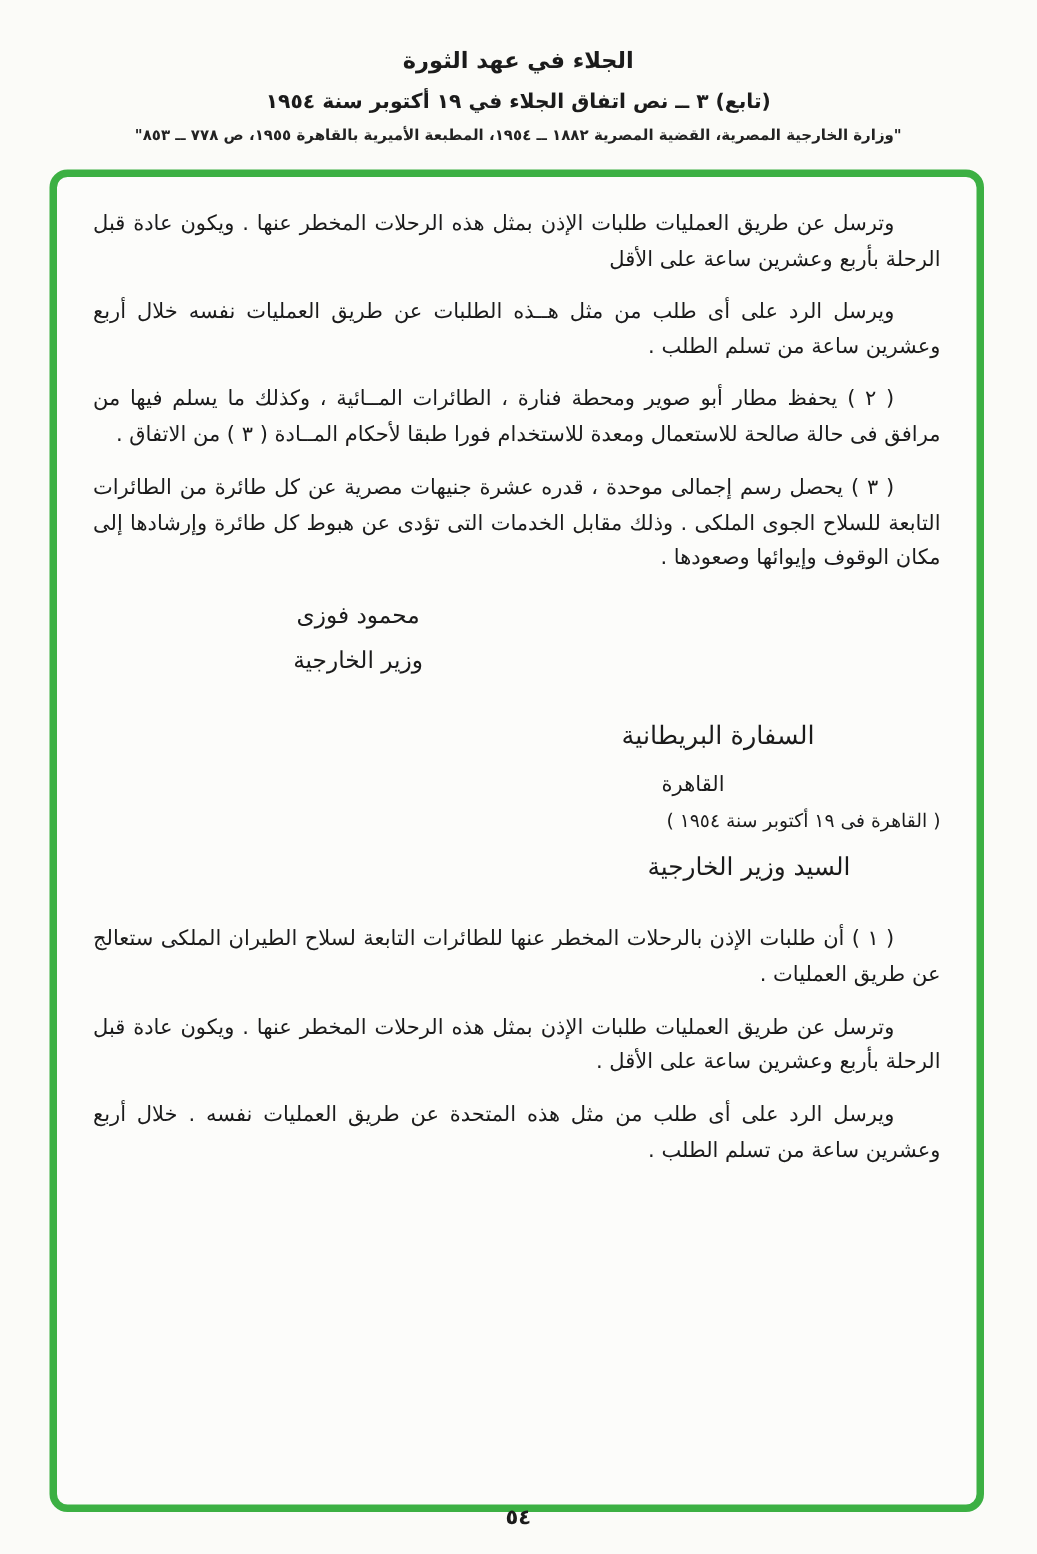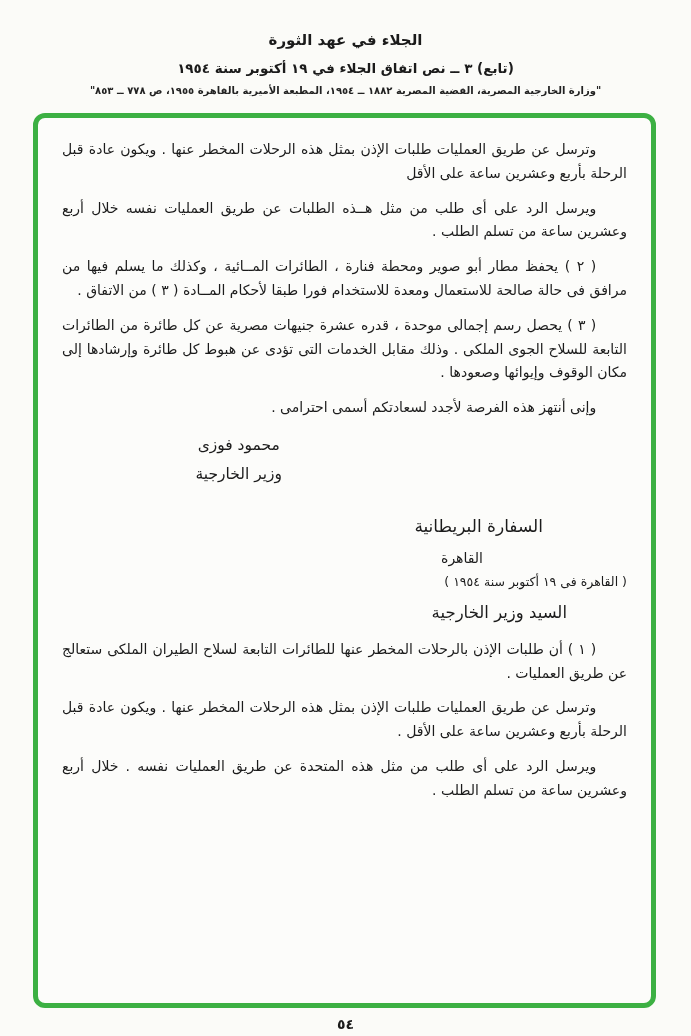--- a/index.html
+++ b/index.html
@@ -71,25 +71,25 @@
     margin: 5px 144px 8px 0;
   }
   .date-line {
     font-size: 12.5px;
     text-align: right;
     margin: 0 0 14px 0;
     padding-left: 52px;
   }
   .salutation {
     font-size: 16.5px;
-    margin: 10px 60px 16px 0;
+    margin: 10px 60px 28px 0;
   }
   .page-number {
     position: absolute;
-    bottom: 4px;
+    bottom: 16px;
     left: 0;
     right: 0;
     text-align: center;
     font-size: 14px;
     font-weight: bold;
   }
 </style>
 </head>
 <body>
 
@@ -98,21 +98,20 @@
   <div class="subtitle">(تابع) ٣ ــ نص اتفاق الجلاء في ١٩ أكتوبر سنة ١٩٥٤</div>
   <div class="source">"وزارة الخارجية المصرية، القضية المصرية ١٨٨٢ ــ ١٩٥٤، المطبعة الأميرية بالقاهرة ١٩٥٥، ص ٧٧٨ ــ ٨٥٣"</div>
 </div>
 
 <div class="frame">
 
   <p class="para">وترسل عن طريق العمليات طلبات الإذن بمثل هذه الرحلات المخطر عنها . ويكون عادة قبل الرحلة بأربع وعشرين ساعة على الأقل</p>
   <p class="para">ويرسل الرد على أى طلب من مثل هــذه الطلبات عن طريق العمليات نفسه خلال أربع وعشرين ساعة من تسلم الطلب .</p>
   <p class="para">( ٢ ) يحفظ مطار أبو صوير ومحطة فنارة ، الطائرات المــائية ، وكذلك ما يسلم فيها من مرافق فى حالة صالحة للاستعمال ومعدة للاستخدام فورا طبقا لأحكام المــادة ( ٣ ) من الاتفاق .</p>
   <p class="para">( ٣ ) يحصل رسم إجمالى موحدة ، قدره عشرة جنيهات مصرية عن كل طائرة من الطائرات التابعة للسلاح الجوى الملكى . وذلك مقابل الخدمات التى تؤدى عن هبوط كل طائرة وإرشادها إلى مكان الوقوف وإيوائها وصعودها .</p>
-  <p class="para closing">وإنى أنتهز هذه الفرصة لأجدد لسعادتكم أسمى احترامى .</p>
 
   <div class="signature">
     <div>محمود فوزى</div>
     <div>وزير الخارجية</div>
   </div>
 
   <div class="embassy-block">
     <div class="embassy-name">السفارة البريطانية</div>
     <div class="embassy-city">القاهرة</div>
     <div class="date-line">( القاهرة فى ١٩ أكتوبر سنة ١٩٥٤ )</div>

